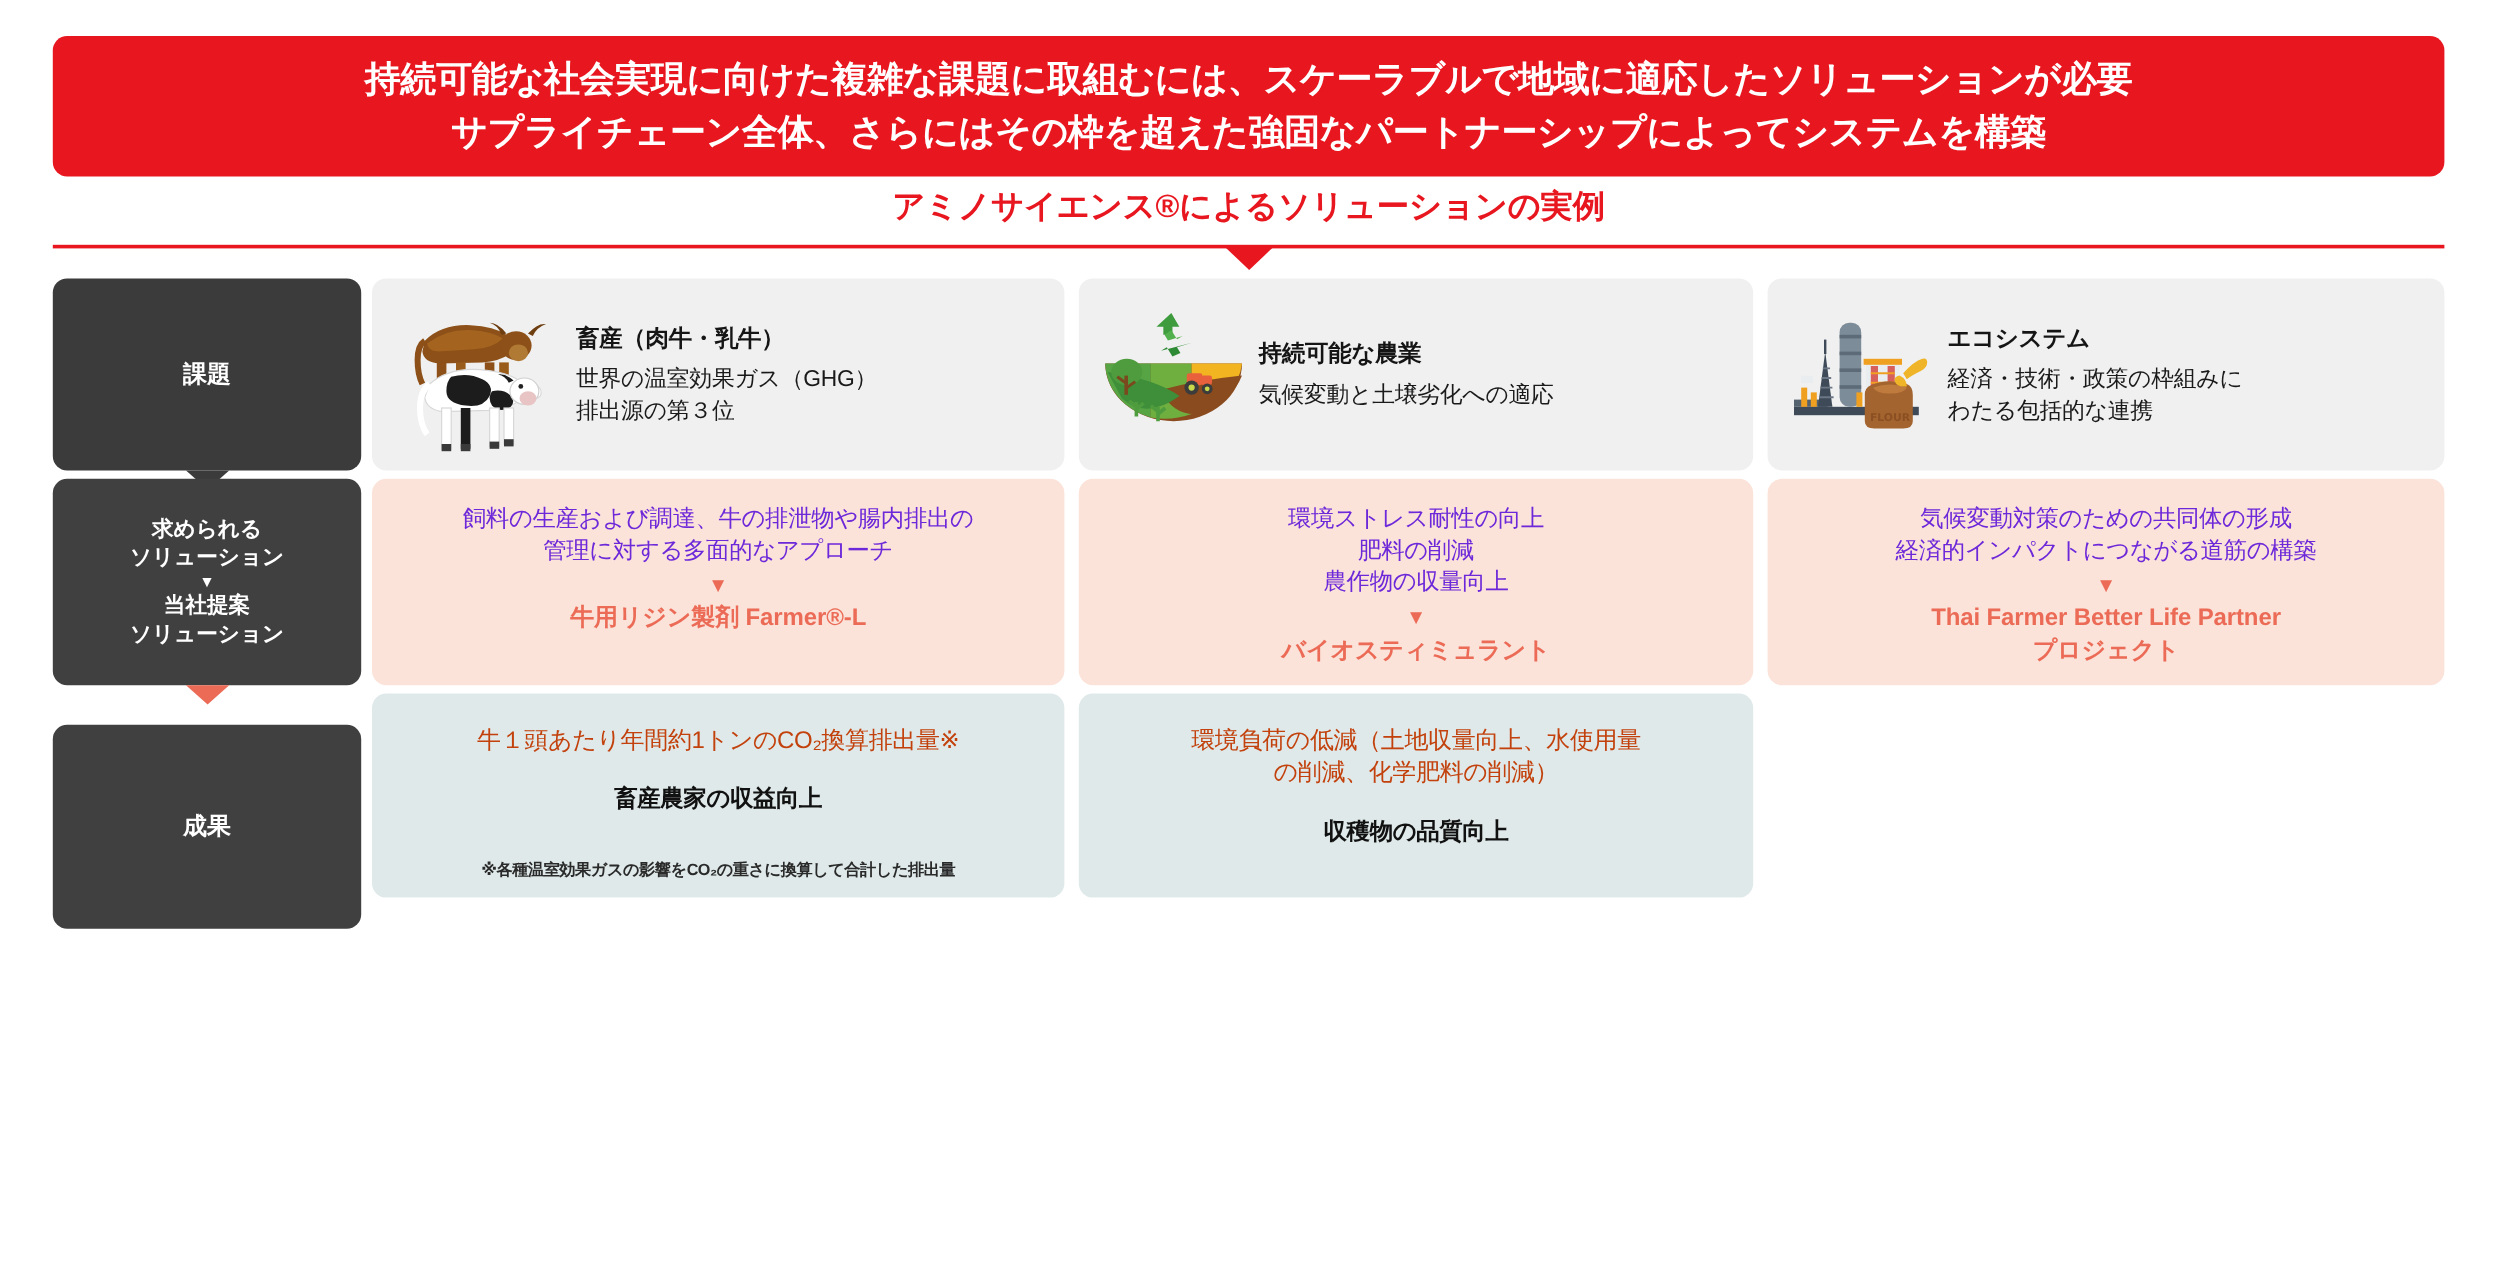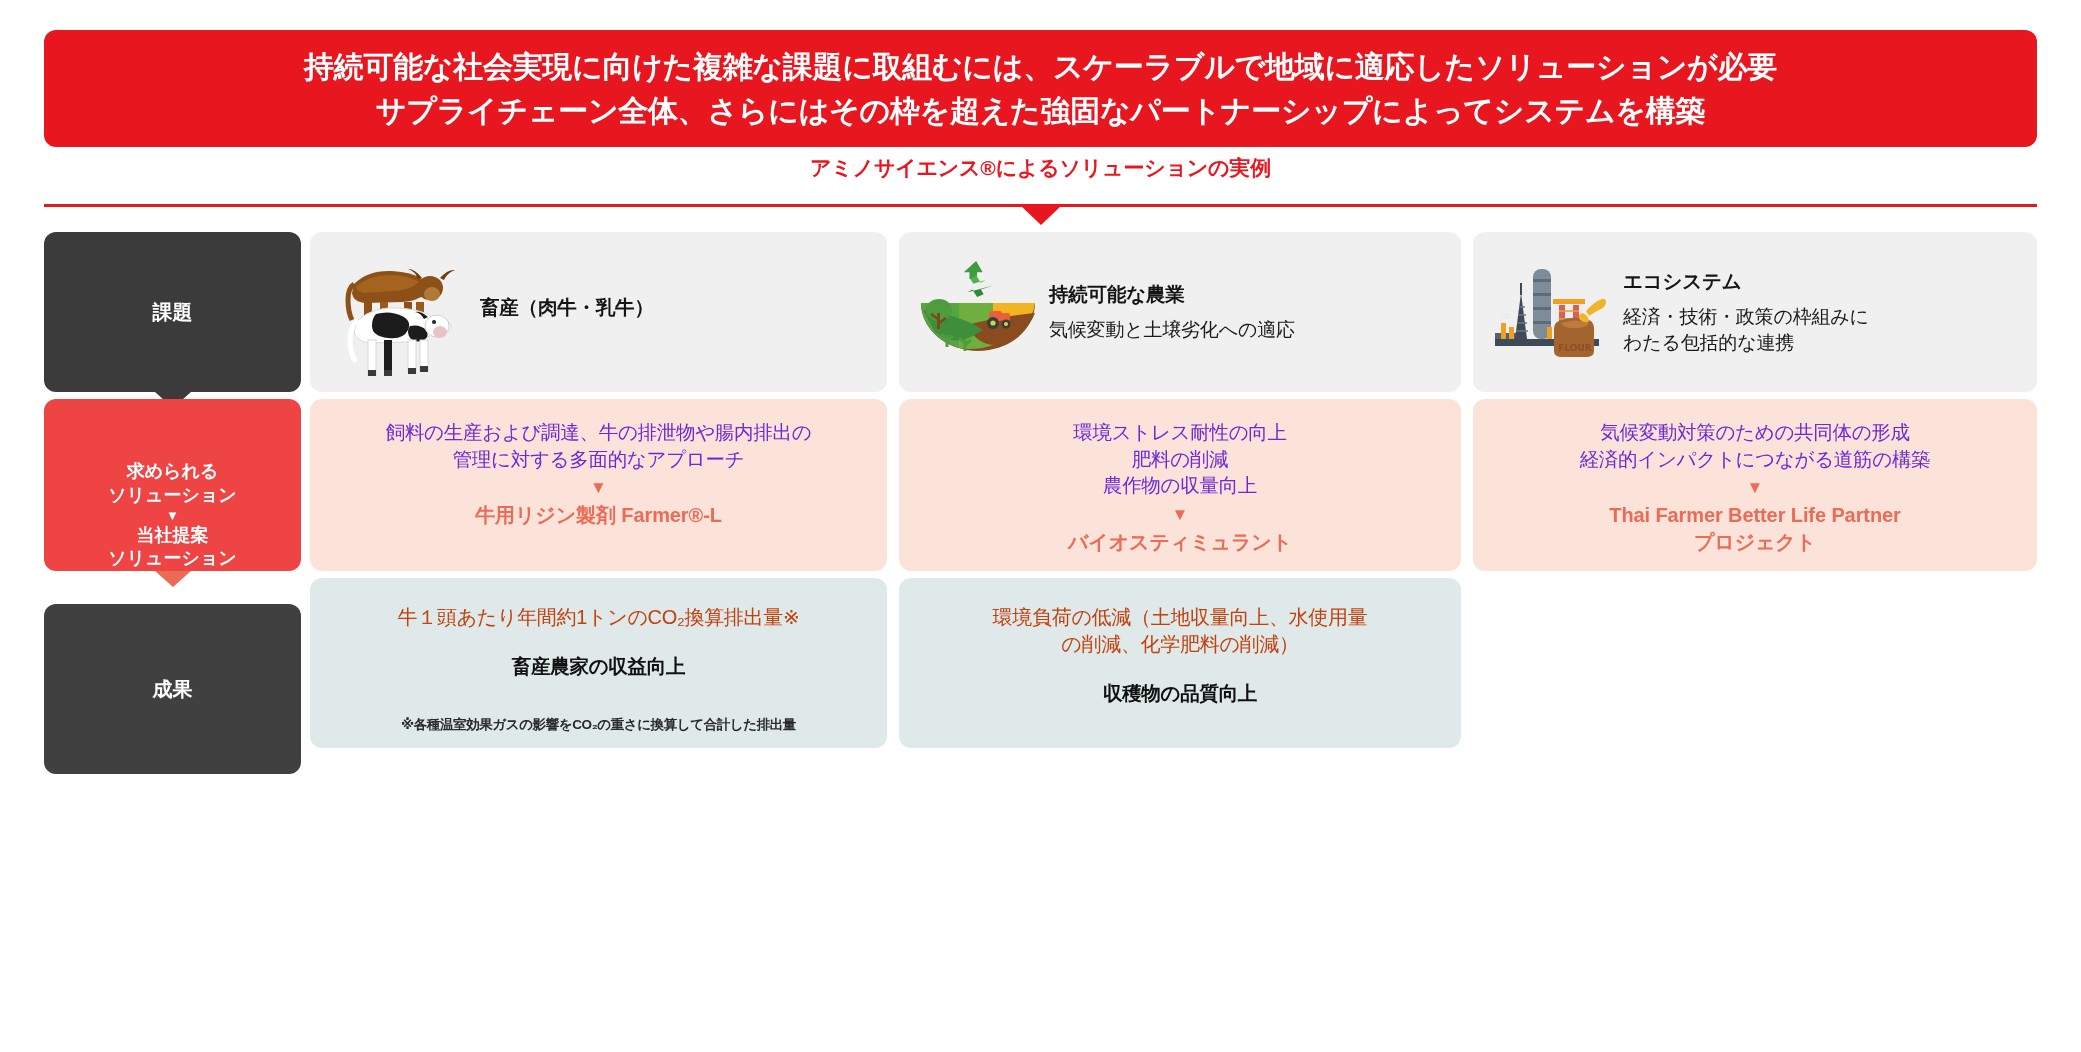--- a/index.html
+++ b/index.html
@@ -30,21 +30,21 @@
     white-space: nowrap;
     line-height: 1.25;
   }
 
   
   .subtitle {
     position: absolute;
     left: 0; top: 154px; width: 2081px;
     text-align: center;
     color: #E8161F;
-    font-size: 21px;
+    font-size: 27px;
     font-weight: bold;
     letter-spacing: -0.2px;
   }
 
   
   .rule {
     position: absolute;
     left: 44px; top: 204px;
     width: 1993px; height: 3px;
     background: #E8161F;
@@ -84,23 +84,22 @@
     font-weight: bold;
     line-height: 1.32;
   }
   .label-challenge {
     top: 0; height: 160px;
     background: #3B3B3B;
     font-size: 20px;
   }
   .label-solution {
     top: 167px; height: 172px;
-    background: #ef4444;
+    background: #404040;
     font-size: 18px;
-    justify-content: flex-end;
   }
   .label-result {
     top: 346px; height: 170px;
     background: #404040;
     font-size: 20px;
     margin-top: 26px;
   }
   .label-notch {
     position: absolute;
     left: 50%; transform: translateX(-50%);
@@ -304,20 +303,24 @@
                 <rect x="44" y="128" width="8" height="6" fill="#3A3A3A"></rect>
                 <rect x="60" y="128" width="8" height="6" fill="#3A3A3A"></rect>
                 <rect x="84" y="126" width="8" height="6" fill="#3A3A3A"></rect>
                 <rect x="96" y="124" width="8" height="6" fill="#3A3A3A"></rect>
                 <path d="M34 78 q-8 6 -8 20 q0 14 6 22" stroke="#FFFFFF" stroke-width="5" fill="none"></path>
               </g>
             </svg>
           </div>
           <div class="r1-text">
             <div class="r1-title">畜産（肉牛・乳牛）</div>
+            <div class="r1-desc">
+              <div>世界の温室効果ガス（GHG）</div>
+              <div>排出源の第３位</div>
+            </div>
           </div>
         </div>
       </div>
 
       <div class="card c2 r1 bg-grey">
         <div class="r1-inner">
           <div class="r1-icon narrow">
             <svg class="icon-svg" viewBox="0 0 130 115" xmlns="http://www.w3.org/2000/svg">
 
               <g transform="translate(46,4) scale(0.95)">

